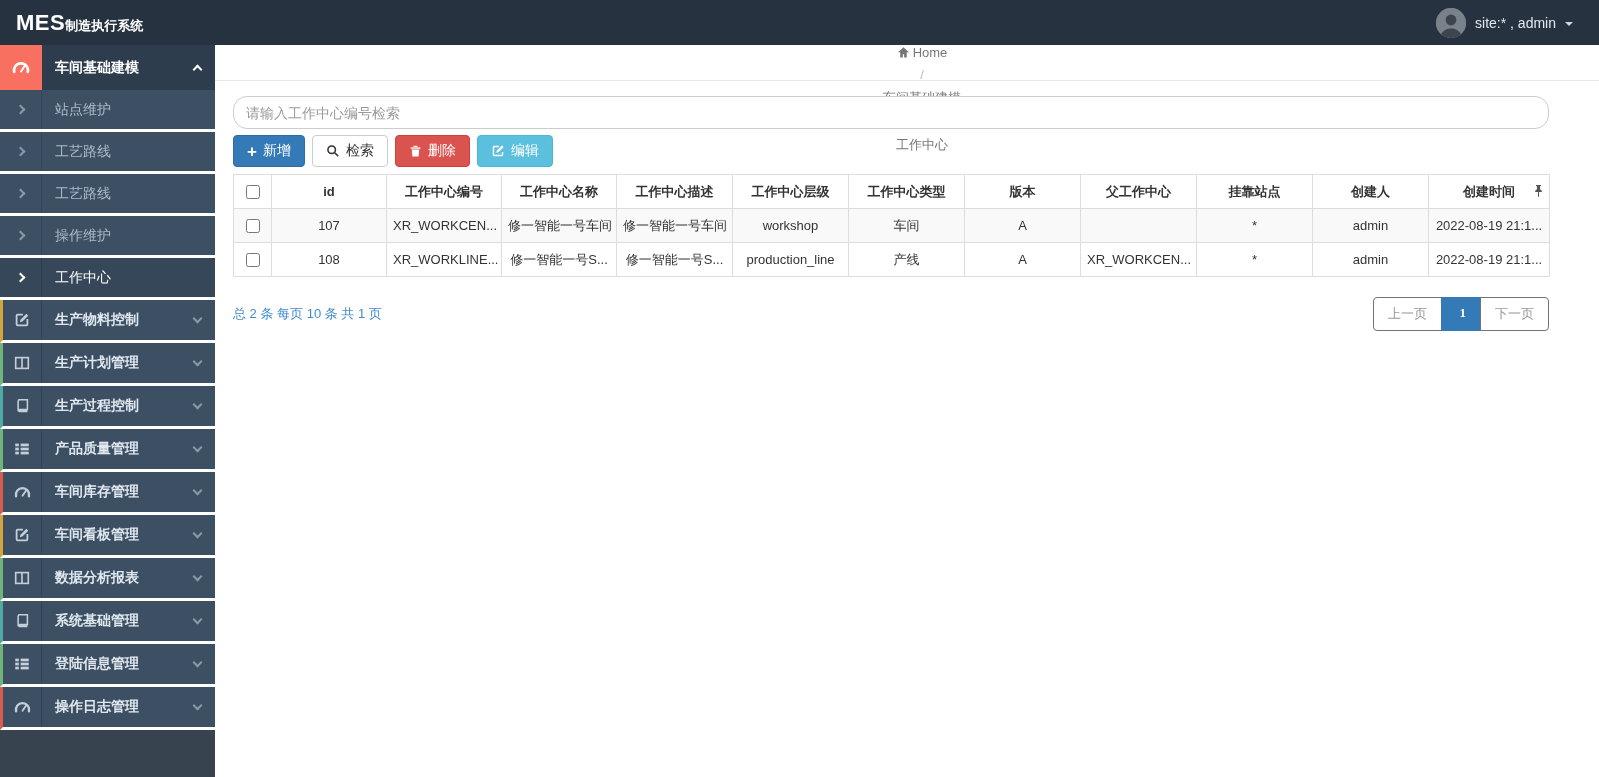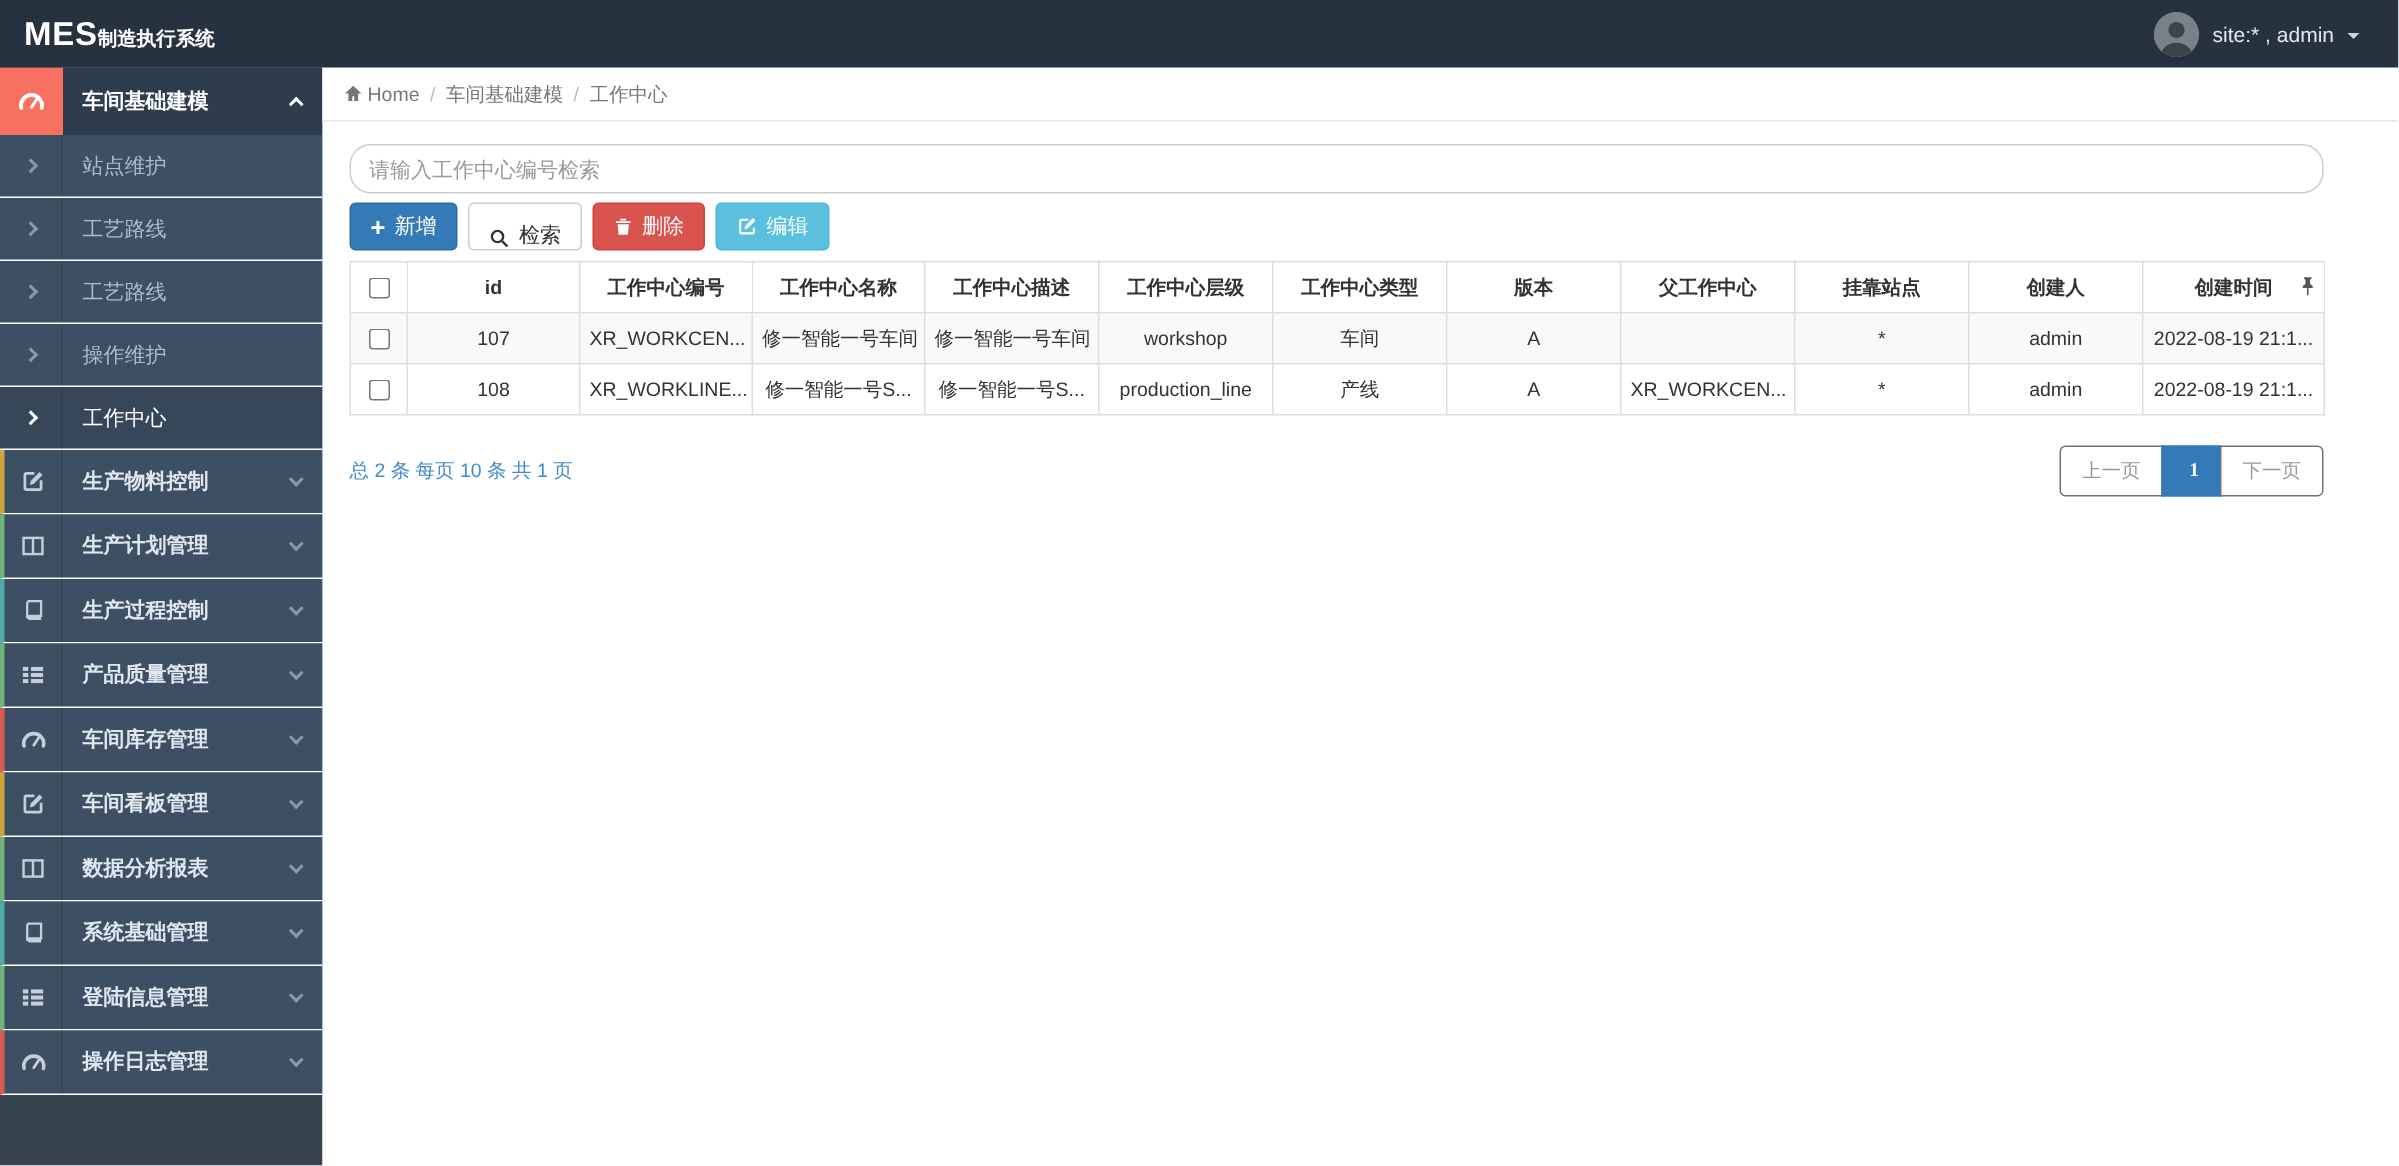--- a/index.html
+++ b/index.html
@@ -21,21 +21,21 @@
   .user-area { margin-left:auto; display:flex; align-items:center; gap:9px; padding-right:26px; cursor:pointer; }
   .avatar { width:30px; height:30px; border-radius:50%; overflow:hidden; background:#6d747b; flex:0 0 auto; }
   .user-label { font-size:14px; color:#e2e8ee; }
   .caret-down-tri { width:0; height:0; border-left:4px solid transparent; border-right:4px solid transparent; border-top:4px solid #cdd5dd; margin-top:2px; }
 
   
   .sidebar {
     position:absolute; top:45px; left:0; width:215px; height:732px;
     background:#37434f;
   }
-  .side-item { display:flex; align-items:stretch; border-bottom:1px solid #ffffff; background:#3d4f62; }
+  .side-item { display:flex; align-items:stretch; border-bottom:3px solid #ffffff; background:#3d4f62; }
   .icon-cell {
     width:42px; flex:0 0 42px; display:flex; align-items:center; justify-content:center;
     border-right:1px solid rgba(0,0,0,.14); color:#c4cfd9;
   }
   .label-cell { flex:1; display:flex; align-items:center; padding-left:13px; font-size:14px; }
   .caret-cell { width:36px; display:flex; align-items:center; justify-content:center; }
 
   .parent-active { height:45px; border-bottom:none; background:#2e3d4e; cursor:pointer; }
   .parent-active .icon-cell { background:#f8705f; color:#fff; border-right:none; }
   .parent-active .label-cell { color:#ffffff; font-weight:bold; }
@@ -53,42 +53,42 @@
 
   .chev { display:inline-block; width:7px; height:7px; border-right:2px solid currentColor; border-bottom:2px solid currentColor; color:#8a99a8; }
   .chev-right { transform:rotate(-45deg); }
   .chev-down  { transform:rotate(45deg); margin-top:-3px; }
   .chev-up    { transform:rotate(-135deg); margin-top:4px; color:#fff; }
 
   
   .main { position:absolute; top:45px; left:215px; width:1384px; height:732px; background:#fff; }
   .breadcrumb-bar {
     height:36px; border-bottom:1px solid #e7e7e7; display:flex; align-items:center;
-    padding-left:14px; font-size:13px; color:#777; gap:7px; background:#fff;
+    padding-left:30px; font-size:13px; color:#777; gap:7px; background:#fff;flex-direction:column;
   }
   .crumb { color:#777; cursor:pointer; display:flex; align-items:center; gap:3px; }
   .crumb-sep { color:#bbb; }
 
   .content { padding:15px 50px 0 18px; }
 
   .search-input {
     width:100%; height:33px; border:1px solid #ccc; border-radius:14px;
     padding:6px 12px; font-size:14px; color:#555; outline:none;
     font-family:"Liberation Sans","DejaVu Sans",sans-serif;
   }
   .search-input::placeholder { color:#9a9a9a; }
 
   .toolbar { margin-top:6px; display:flex; gap:7px; }
   .btn {
     height:32px; padding:0 13px; border-radius:4px; font-size:14px;
     display:inline-flex; align-items:center; gap:6px; border:1px solid transparent; cursor:pointer;
     font-family:"Liberation Sans","DejaVu Sans",sans-serif;
   }
   .btn-primary { background:#337ab7; border-color:#2e6da4; color:#fff; }
-  .btn-default { background:#fff;    border-color:#ccc;    color:#333;align-items:flex-end; }
+  .btn-default { background:#fff;    border-color:#ccc;    color:#333; }
   .btn-danger  { background:#d9534f; border-color:#d43f3a; color:#fff; }
   .btn-info    { background:#5bc0de; border-color:#46b8da; color:#fff; }
   .btn .plus-glyph { font-size:17px; font-weight:bold; line-height:1; }
 
   table.grid { margin-top:7px; width:100%; border-collapse:collapse; font-size:13px; color:#333; table-layout:fixed; }
   .grid th, .grid td {
     border:1px solid #ddd; text-align:center; height:34px; padding:0 6px;
     overflow:hidden; white-space:nowrap; text-overflow:clip;
   }
   .grid th { font-weight:bold; background:#fff; position:relative; }

